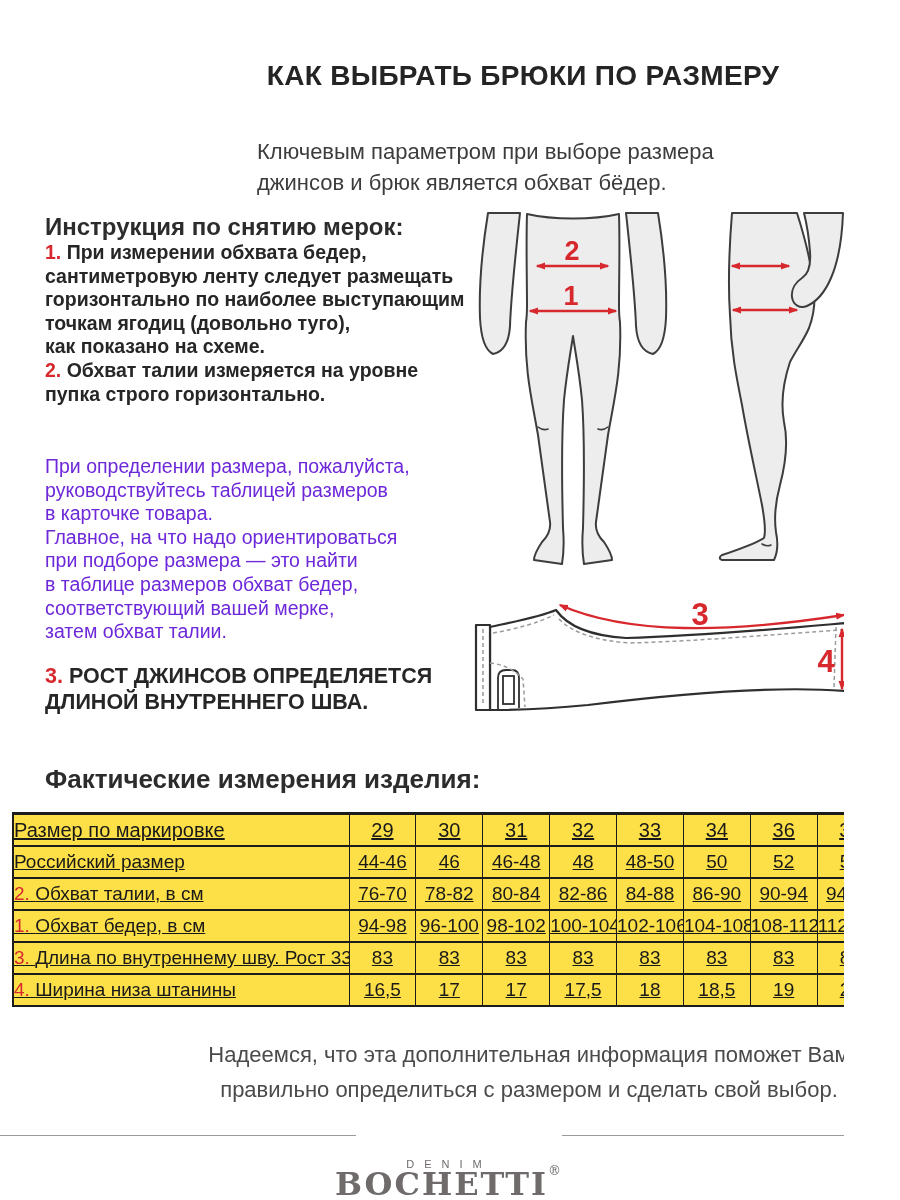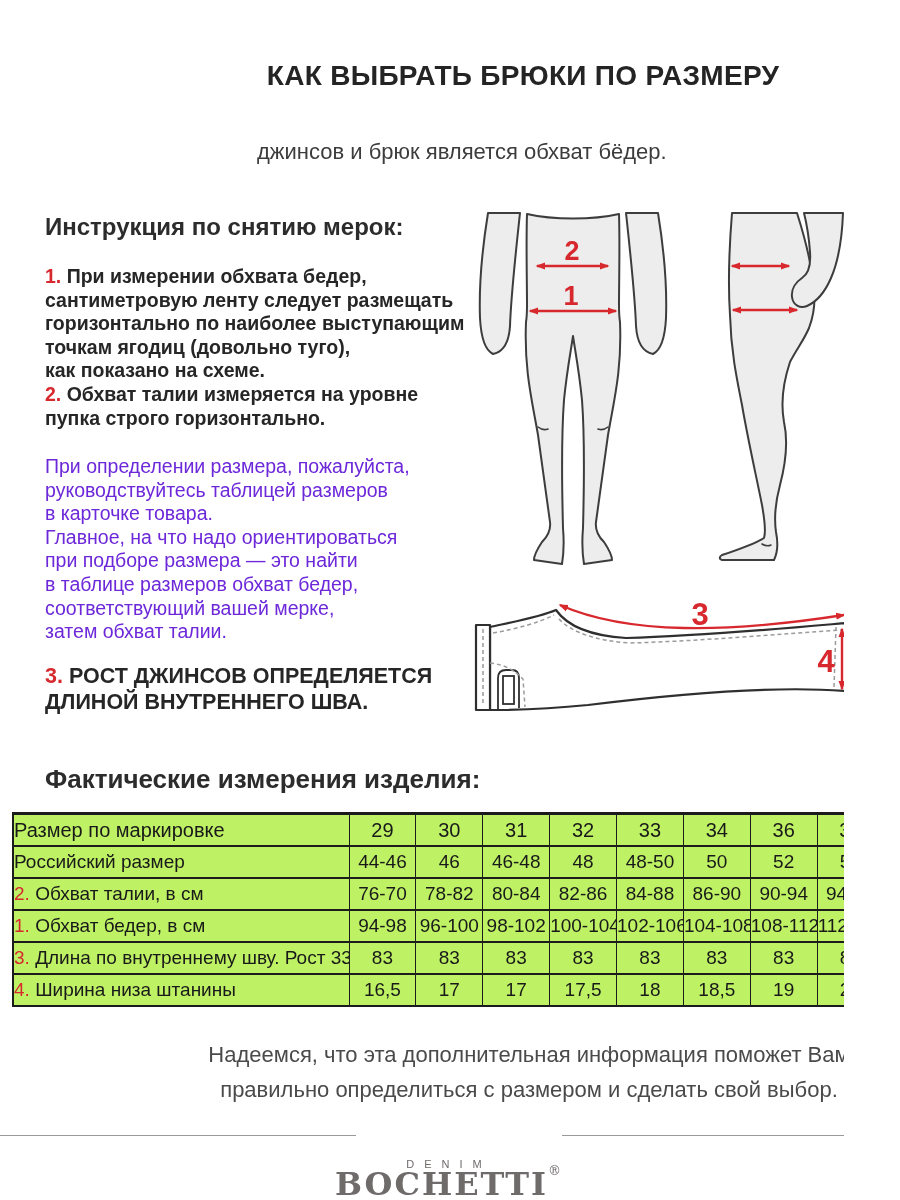--- a/index.html
+++ b/index.html
@@ -5,32 +5,32 @@
   html,body{margin:0;padding:0;background:#ffffff;}
   .page{position:relative;width:844px;height:1200px;background:#ffffff;overflow:hidden;
         font-family:"Liberation Sans",sans-serif;color:#2b2b2b;}
   .abs{position:absolute;}
 
   .title{top:60px;left:123px;width:800px;text-align:center;
          font-size:28px;font-weight:700;color:#242424;letter-spacing:.3px;}
   .intro{top:136px;left:257px;font-size:22px;line-height:31px;color:#3c3c3c;white-space:nowrap;}
 
   .instr-h{top:213px;left:45px;font-size:24px;font-weight:700;color:#2c2c2c;}
-  .steps{top:265px;left:45px;font-size:19.5px;font-weight:700;line-height:23.6px;
+  .steps{top:241px;left:45px;font-size:19.5px;font-weight:700;line-height:23.6px;
          color:#262626;white-space:nowrap;}
   .note{top:455px;left:45px;font-size:19.5px;font-weight:400;line-height:23.6px;
         color:#6d28d9;white-space:nowrap;}
   .caps{top:663px;left:45px;font-size:21.5px;font-weight:700;line-height:26px;
         color:#262626;white-space:nowrap;}
   .red{color:#d7282e;}
 
   .tbl-h{top:764px;left:45px;font-size:26px;font-weight:700;color:#2c2c2c;}
 
   table.size{position:absolute;top:812px;left:12px;width:873px;border-collapse:collapse;
-             table-layout:fixed;font-size:19px;color:#191919;background:#bef264;}
+             table-layout:fixed;font-size:19px;color:#191919;background:#fde047;text-decoration:underline;}
   table.size{border:2px solid #1c1c1c;}
   table.size th,table.size td{border:solid #1c1c1c;border-width:2px 1px;height:30px;
              padding:0;font-weight:400;overflow:hidden;white-space:nowrap;}
   table.size thead th{border-top-width:3px;}
   .lbl{text-align:left;padding-left:9px;margin-left:23px;}
   .strong{font-weight:700;}
   .hdr-lbl{text-align:left;padding-left:9px;font-weight:700;font-size:20px;}
   .num-h{text-align:center;padding-right:9px;font-weight:700;font-size:20px;}
   .val{text-align:center;}
 
@@ -54,20 +54,21 @@
   svg .r-arrow{fill:none;stroke:#d7282e;stroke-width:2.4;}
   svg .r-label{fill:#d7282e;font-family:"Liberation Sans",sans-serif;font-weight:600;}
 </style>
 </head>
 <body>
 
 <div class="page">
 
   <div class="abs title">КАК ВЫБРАТЬ БРЮКИ ПО РАЗМЕРУ</div>
   <div class="abs intro">
+      <div>Ключевым параметром при выборе размера</div>
       <div>джинсов и брюк является обхват бёдер.</div>
     </div>
 
   <div class="abs instr-h">Инструкция по снятию мерок:</div>
   <div class="abs steps">
       <div><span class="red">1. </span>При измерении обхвата бедер,</div>
       <div>сантиметровую ленту следует размещать</div>
       <div>горизонтально по наиболее выступающим</div>
       <div>точкам ягодиц (довольно туго),</div>
       <div>как показано на схеме.</div>

